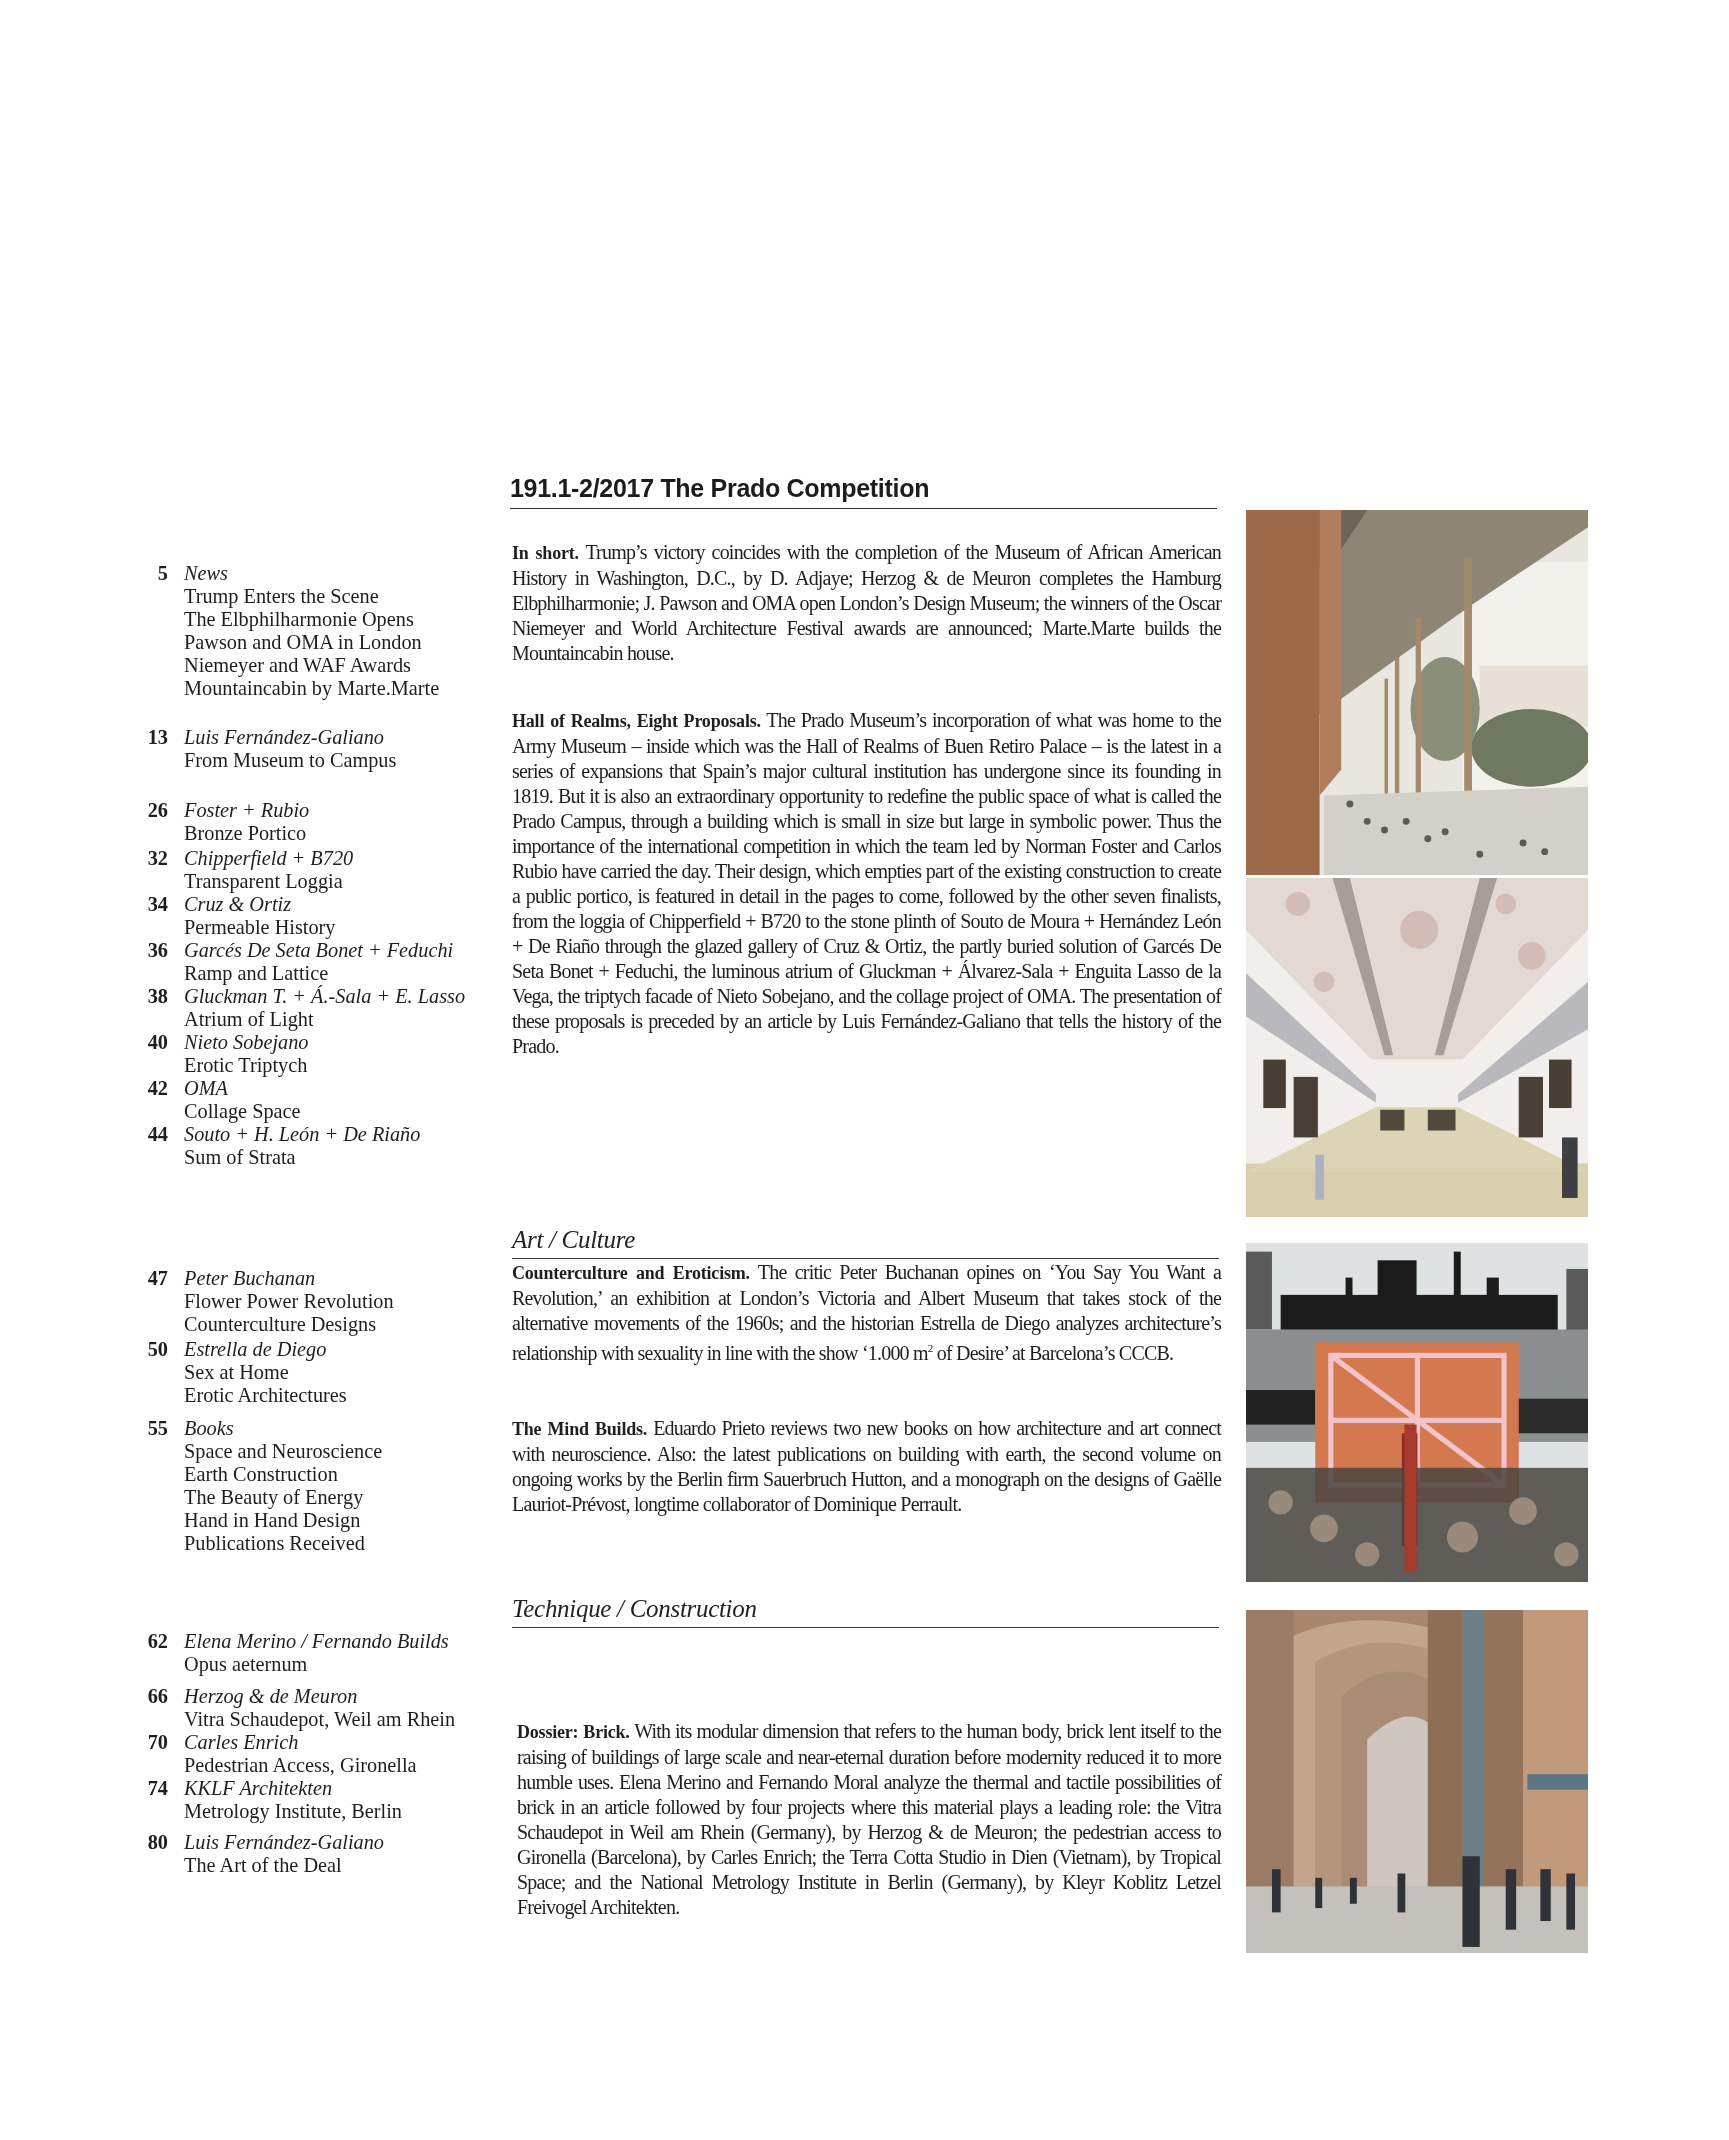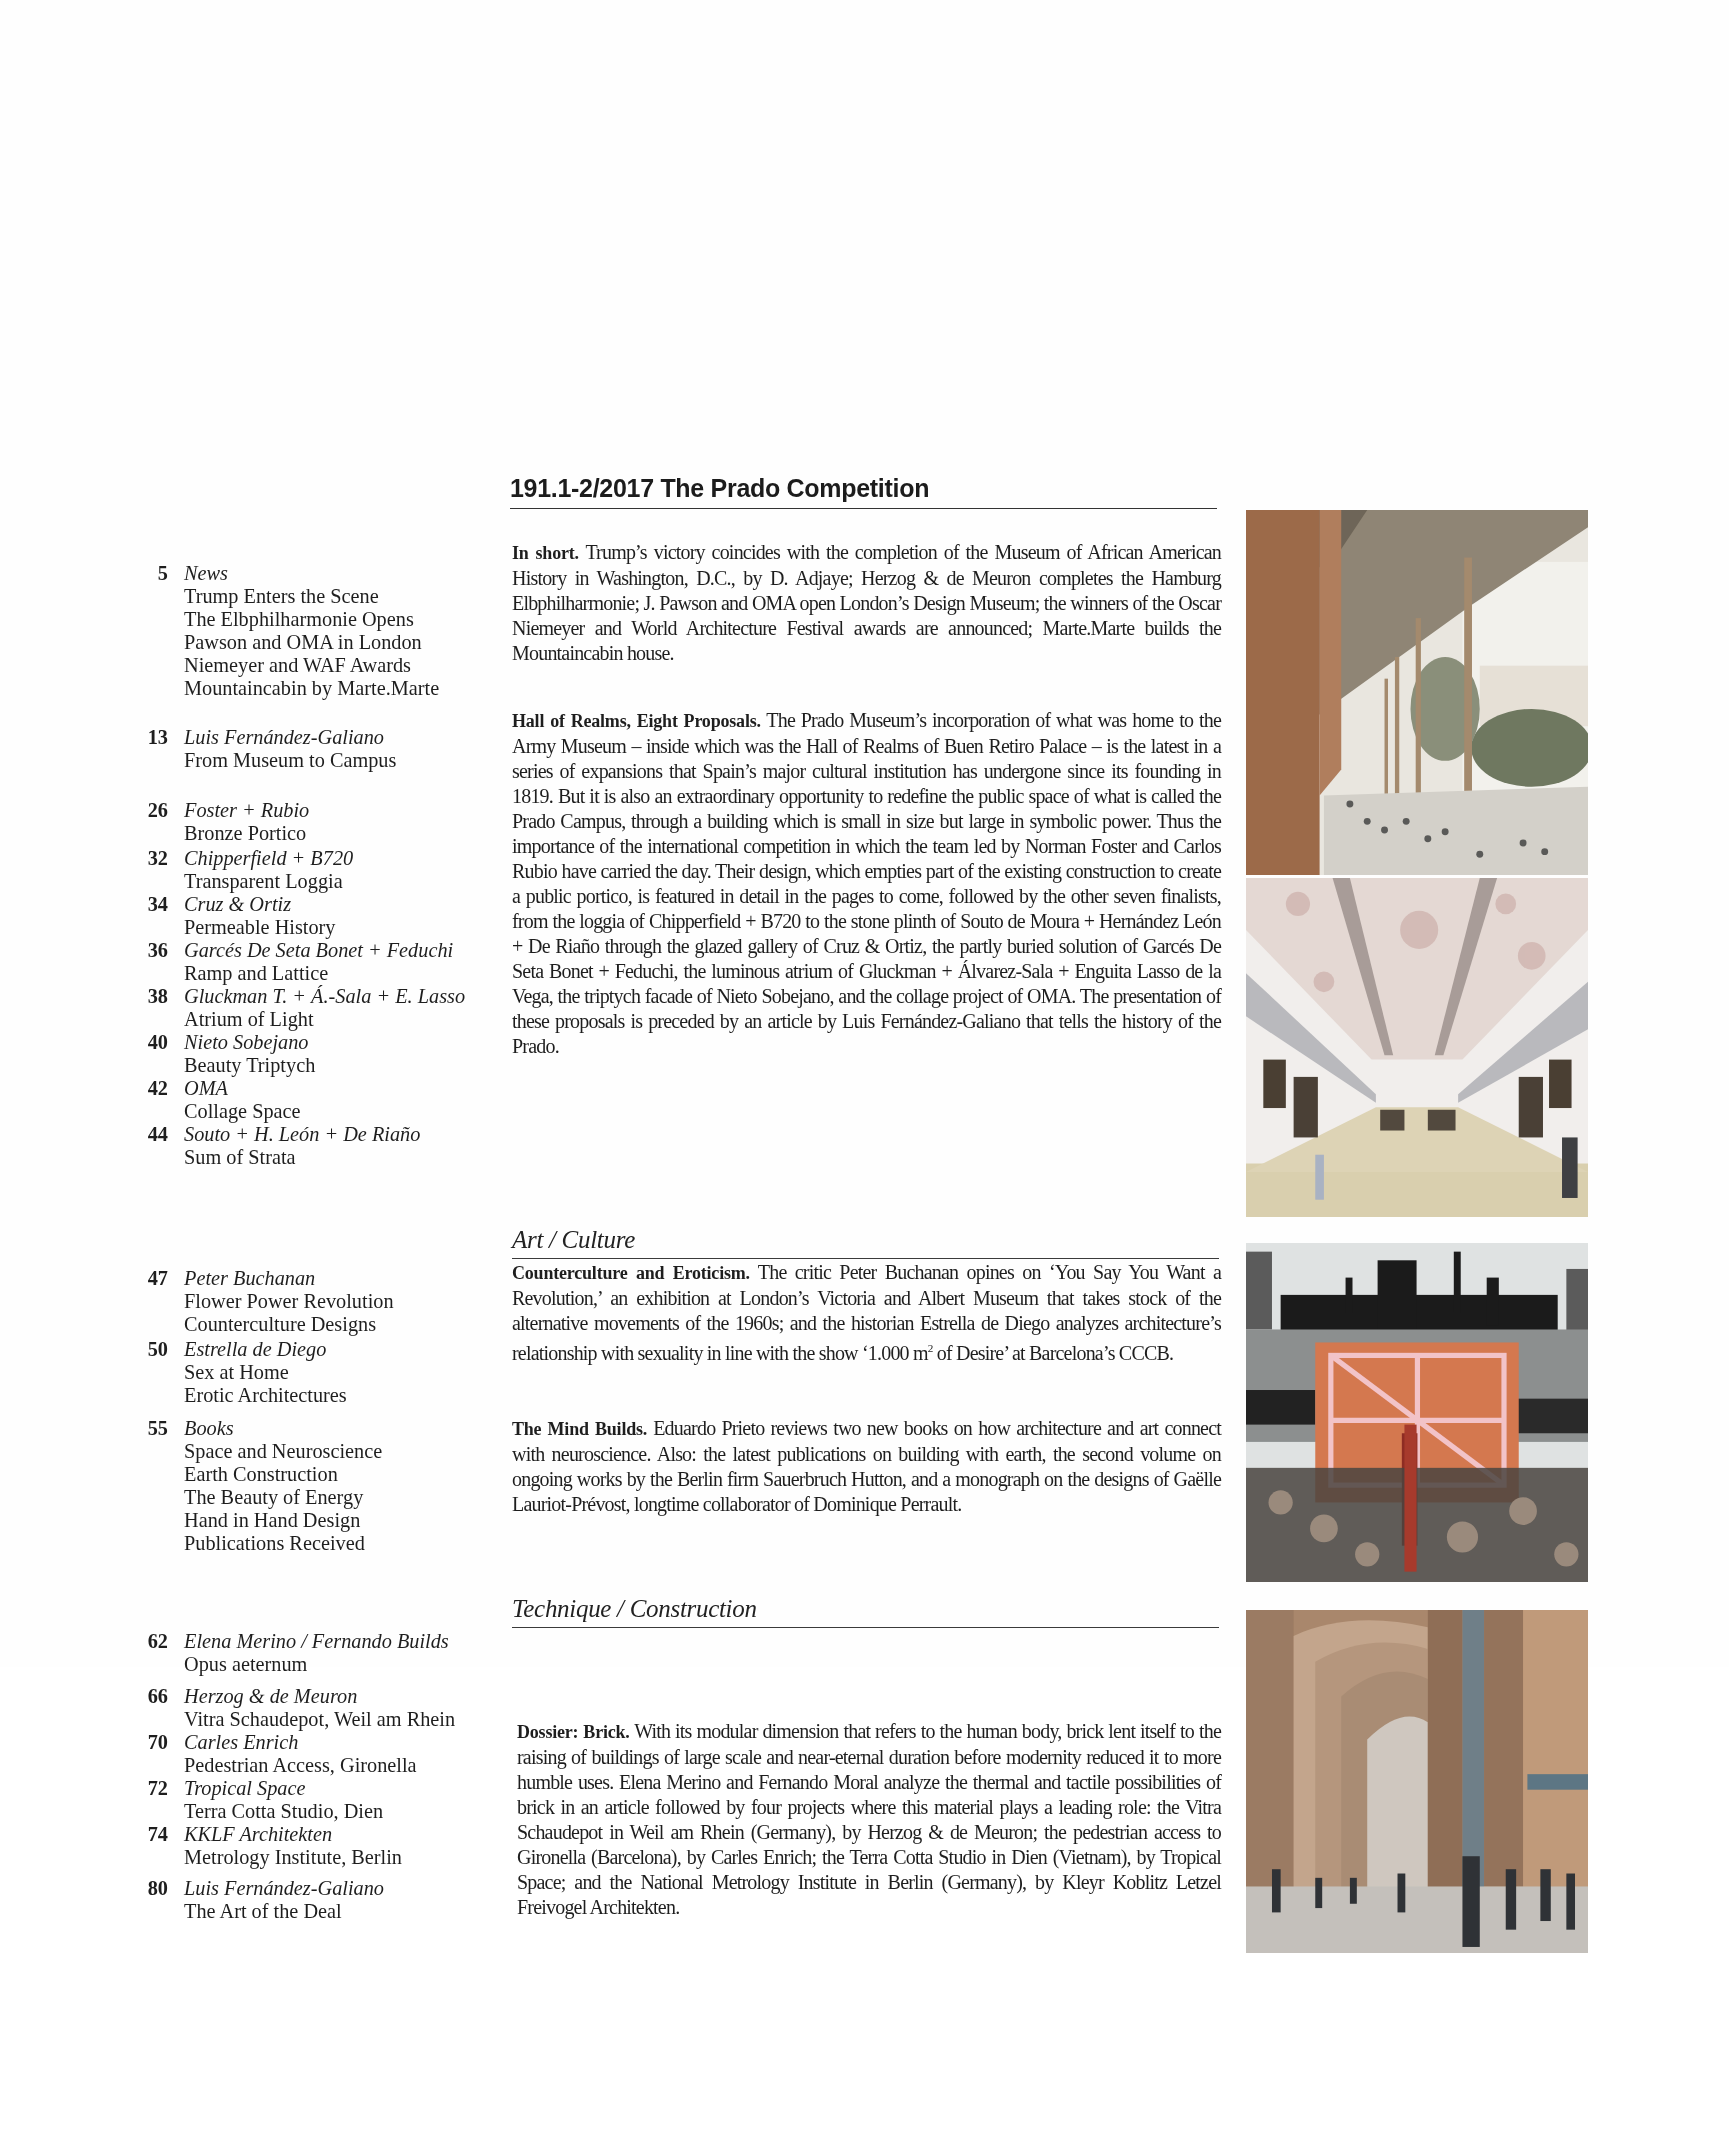--- a/index.html
+++ b/index.html
@@ -86,21 +86,21 @@
       <span class="toc-line">Ramp and Lattice</span>
     </div>
     <div class="toc-entry">
       <span class="toc-page">38</span>
       <span class="toc-author">Gluckman T. + Á.-Sala + E. Lasso</span>
       <span class="toc-line">Atrium of Light</span>
     </div>
     <div class="toc-entry">
       <span class="toc-page">40</span>
       <span class="toc-author">Nieto Sobejano</span>
-      <span class="toc-line">Beauty Triptych</span>
+      <span class="toc-line">Erotic Triptych</span>
     </div>
     <div class="toc-entry">
       <span class="toc-page">42</span>
       <span class="toc-author">OMA</span>
       <span class="toc-line">Collage Space</span>
     </div>
     <div class="toc-entry">
       <span class="toc-page">44</span>
       <span class="toc-author">Souto + H. León + De Riaño</span>
       <span class="toc-line">Sum of Strata</span>
@@ -139,25 +139,20 @@
     </div>
     <div class="toc-entry">
       <span class="toc-page">66</span>
       <span class="toc-author">Herzog &amp; de Meuron</span>
       <span class="toc-line">Vitra Schaudepot, Weil am Rhein</span>
     </div>
     <div class="toc-entry">
       <span class="toc-page">70</span>
       <span class="toc-author">Carles Enrich</span>
       <span class="toc-line">Pedestrian Access, Gironella</span>
-    </div>
-    <div class="toc-entry">
-      <span class="toc-page">72</span>
-      <span class="toc-author">Tropical Space</span>
-      <span class="toc-line">Terra Cotta Studio, Dien</span>
     </div>
     <div class="toc-entry" style="margin-bottom:8.6px;">
       <span class="toc-page">74</span>
       <span class="toc-author">KKLF Architekten</span>
       <span class="toc-line">Metrology Institute, Berlin</span>
     </div>
     <div class="toc-entry">
       <span class="toc-page">80</span>
       <span class="toc-author">Luis Fernández-Galiano</span>
       <span class="toc-line">The Art of the Deal</span>

